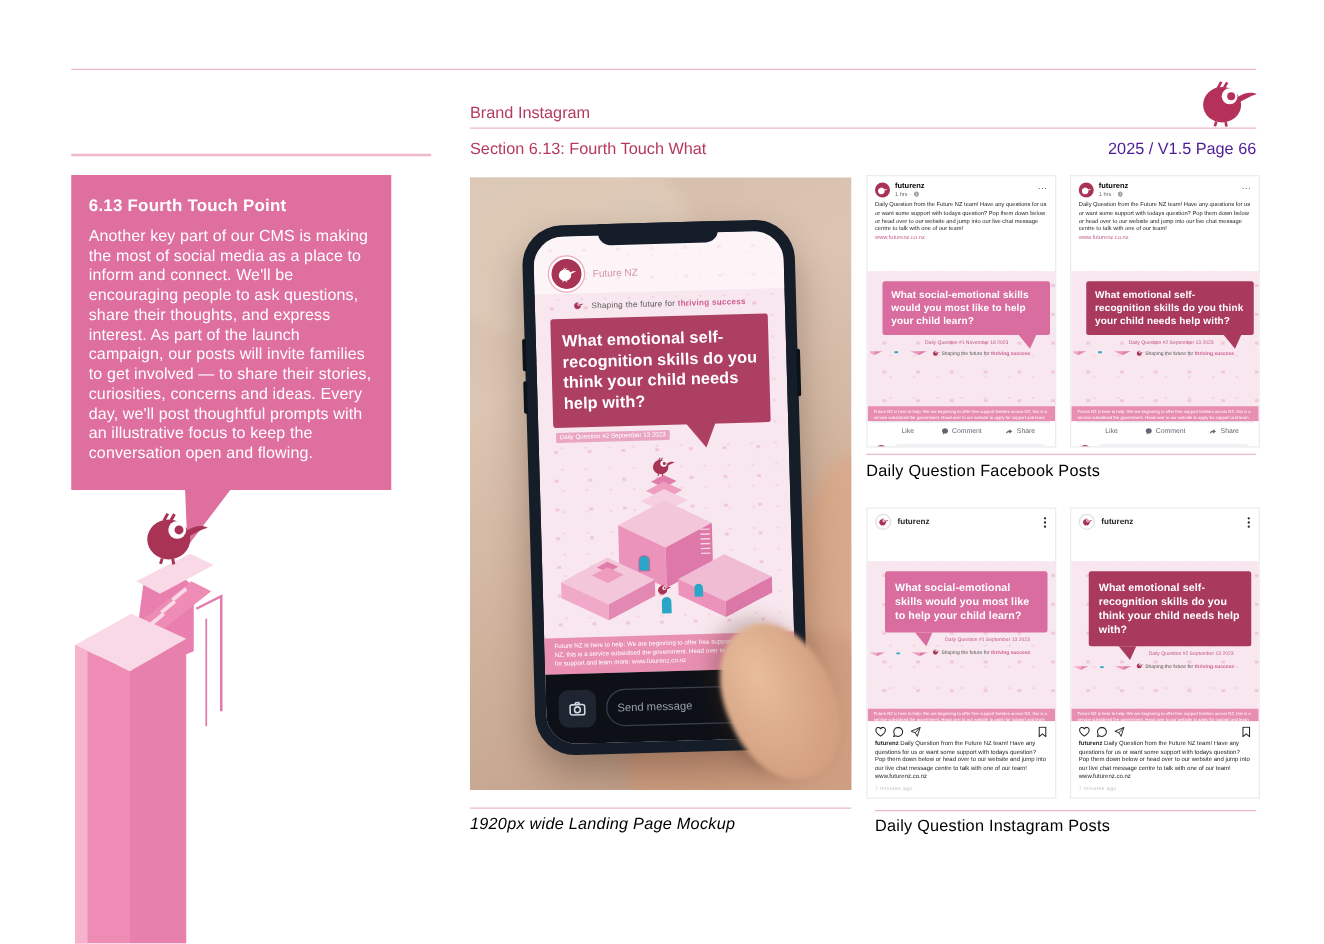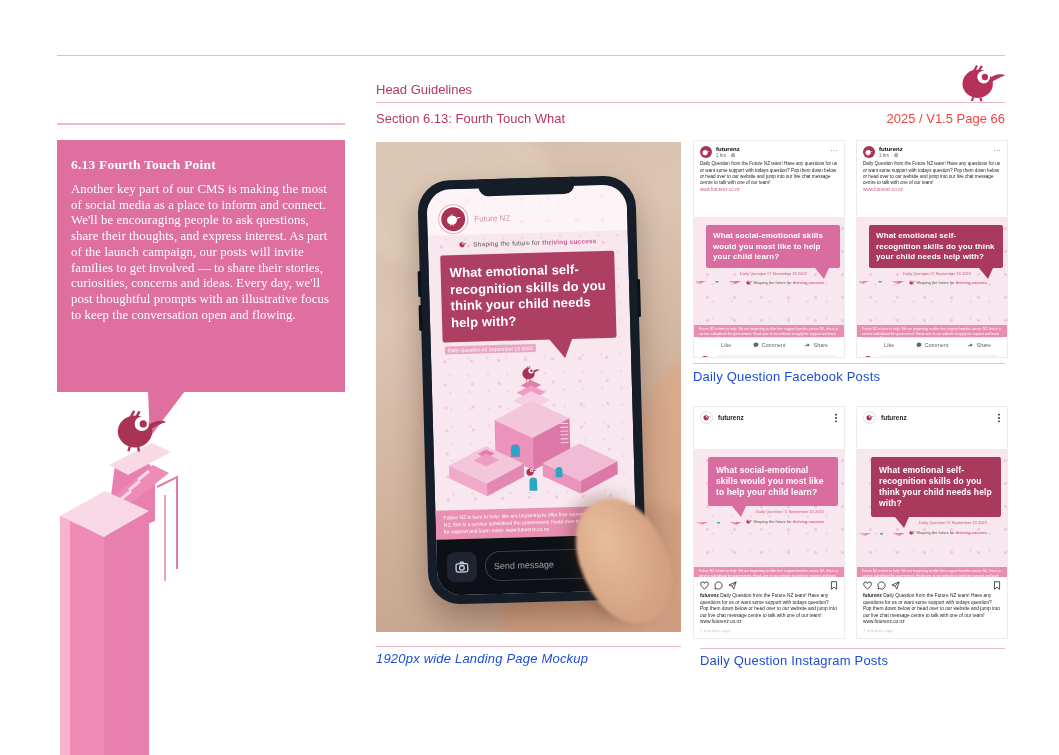--- a/index.html
+++ b/index.html
@@ -7,26 +7,26 @@
         font-family:"Liberation Sans","DejaVu Sans",sans-serif;}
   .abs{position:absolute;}
   .rule{position:absolute;height:1px;background:#ecb9c8;}
 
   
   #sec-heading{left:57px;top:80px;font-size:30px;letter-spacing:.5px;color:#b5395b;font-weight:400;}
   #heading-rule{left:57px;top:123px;width:288px;height:2px;background:#efb9c9;}
   #doc-title{left:376px;top:82px;font-size:13px;color:#b5395b;}
   #header-rule{left:376px;top:102px;width:629px;}
   #section-label{left:376px;top:111px;font-size:13px;color:#b5395b;}
-  #page-label{right:54px;top:111px;font-size:13px;color:#ef4444;}
+  #page-label{right:54px;top:111px;font-size:13px;color:#4c1d95;}
   #logo-kiwi{left:960px;top:62px;}
 
   
-  #intro-box{left:57px;top:140px;width:288px;height:252px;background:#de6f9e;color:#fff;
-             padding:17px 14px;box-sizing:border-box;font-family:Liberation Serif, serif;}
+  #intro-box{left:57px;top:140px;width:256px;height:252px;background:#de6f9e;color:#fff;
+             padding:17px 14px;box-sizing:border-box;}
   #intro-box h3{margin:0 0 9px 0;font-size:13.5px;letter-spacing:.2px;}
   #intro-box p{margin:0;font-size:12.8px;line-height:1.23;letter-spacing:.1px;}
 
   
   #tower{left:57px;top:391px;width:262px;height:364px;}
 
   
   #photo{left:376px;top:142px;width:305px;height:490px;overflow:hidden;
          background:linear-gradient(155deg,#d3bba9 0%,#dcc5b2 30%,#cfb19b 62%,#bd9b84 100%);}
   .skin{position:absolute;border-radius:50%;filter:blur(7px);}
@@ -65,21 +65,21 @@
               color:#fff;font-size:5px;line-height:1.4;padding:4px 8px;box-sizing:border-box;}
   #scr-bottombar{position:absolute;left:0;bottom:0;width:100%;height:56px;background:#0d1117;
                  display:flex;align-items:center;gap:8px;padding:0 10px;box-sizing:border-box;}
   #cam-btn{width:30px;height:30px;border-radius:8px;background:#1e2530;display:flex;align-items:center;justify-content:center;}
   #send-pill{flex:1;height:30px;border:1px solid #39414d;border-radius:16px;display:flex;align-items:center;
              padding:0 8px;box-sizing:border-box;color:#97a0ab;font-size:9px;}
   #send-pill .dots{margin-left:auto;}
   #thumb{position:absolute;right:14px;bottom:6px;width:86px;height:130px;border-radius:48%;
          background:radial-gradient(ellipse at 40% 30%,#e8bd9c,#d3a080 70%);transform:rotate(-24deg);
          filter:blur(1.5px);box-shadow:-6px -8px 14px rgba(70,40,25,.25);}
-  .caption{position:absolute;font-size:13px;color:#1d4ed8;letter-spacing:.2px;}
+  .caption{position:absolute;font-size:13px;color:#000000;letter-spacing:.2px;}
 
   
   .post{position:absolute;width:152px;background:#fff;border:1px solid #ececec;box-sizing:border-box;
         overflow:hidden;}
   .avatar{border-radius:50%;background:#a83355;display:flex;align-items:center;justify-content:center;flex:0 0 auto;}
   .tinytxt{font-size:4.6px;line-height:1.4;color:#1c1e21;}
   .linktxt{color:#c45f8b;}
   .img-area{position:relative;overflow:hidden;margin-top:21px;}
   .post-card{position:relative;color:#fff;border-radius:2px;padding:6px 7px;}
   .post-card .q{font-size:8px;font-weight:700;line-height:1.3;letter-spacing:.1px;}
@@ -195,21 +195,21 @@
         <circle cx="2" cy="10" r="1.1" fill="currentColor"></circle>
     </symbol>
   </defs>
 </svg>
 
 <div id="page">
 
   <div class="rule" style="left:57px;top:55px;width:948px;"></div>
 
   <div class="abs" id="heading-rule"></div>
-  <div class="abs" id="doc-title">Head Guidelines</div>
+  <div class="abs" id="doc-title">Brand Instagram</div>
   <div class="rule" id="header-rule"></div>
   <div class="abs" id="section-label">Section 6.13: Fourth Touch What</div>
   <div class="abs" id="page-label">2025 / V1.5 Page 66</div>
   <svg class="abs" id="logo-kiwi" width="46" height="40" viewBox="0 0 26 22" style="color:#b5315a">
       <use href="#kiwi"></use>
     </svg>
 
   <div class="abs" id="intro-box">
     <h3>6.13 Fourth Touch Point</h3>
     <p>Another key part of our CMS is making the most of social media as a place to inform and connect. We'll be encouraging people to ask questions, share their thoughts, and express interest. As part of the launch campaign, our posts will invite families to get involved — to share their stories, curiosities, concerns and ideas. Every day, we'll post thoughtful prompts with an illustrative focus to keep the conversation open and flowing.</p>

